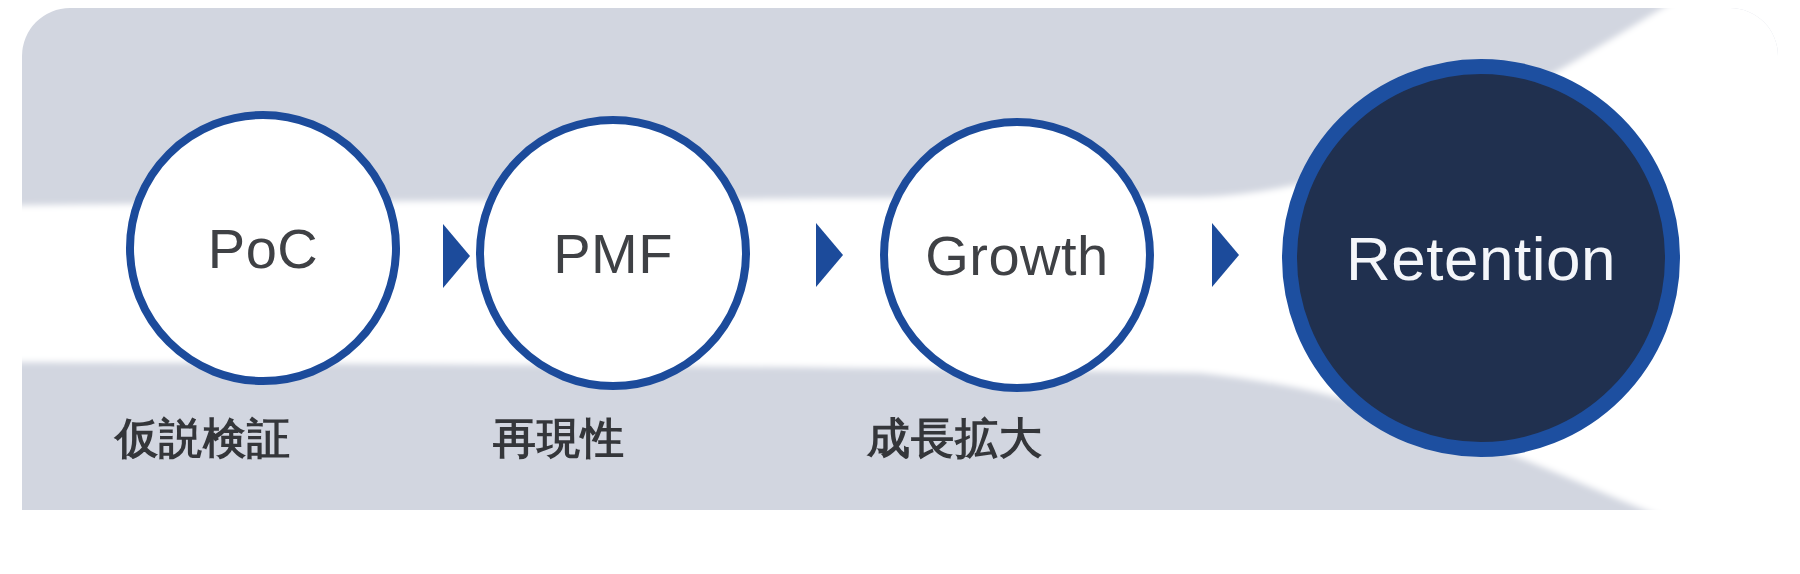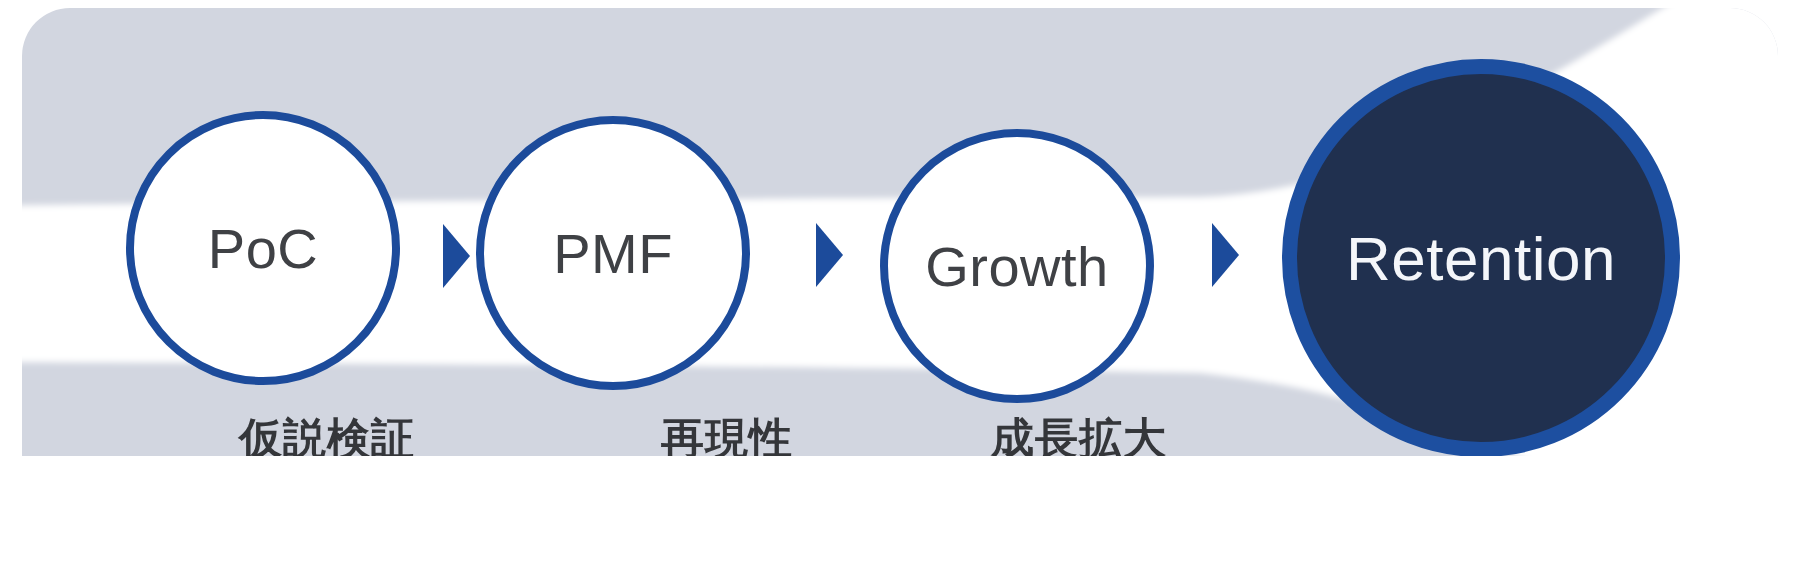--- a/index.html
+++ b/index.html
@@ -3,21 +3,21 @@
 <meta charset="utf-8">
 <style>
   html, body {
     margin: 0;
     padding: 0;
     background: #ffffff;
   }
   .canvas {
     position: relative;
     width: 1800px;
-    height: 456px;
+    height: 510px;
     background: #ffffff;
     overflow: hidden;
     font-family: "Liberation Sans", "DejaVu Sans", sans-serif;
   }
   svg.bg {
     position: absolute;
     left: 0;
     top: 0;
   }
   .stage-circle {
@@ -52,30 +52,30 @@
   .arrow {
     position: absolute;
     width: 27px;
     height: 64px;
     background: var(--accent-blue, #1c4b9b);
     clip-path: polygon(0 0, 100% 50%, 0 100%);
   }
   .sublabel {
     position: absolute;
     width: 300px;
-    text-align: right;
+    text-align: left;
     font-size: 43px;
     line-height: 48px;
     font-weight: 700;
     letter-spacing: 1px;
     color: var(--label-text, #34363a);
   }
   #poc-circle      { left: 126px;  top: 111px; }
   #pmf-circle      { left: 476px;  top: 116px; }
-  #growth-circle   { left: 880px;  top: 129px; }
+  #growth-circle   { left: 880px;  top: 118px; }
   #retention-circle{ left: 1282px; top: 59px;  }
   #arrow-1 { left: 443px;  top: 224px; }
   #arrow-2 { left: 816px;  top: 223px; }
   #arrow-3 { left: 1212px; top: 223px; }
   #sublabel-1 { left: 115px;  top: 414px; }
   #sublabel-2 { left: 493px;  top: 414px; }
   #sublabel-3 { left: 867px;  top: 414px; }
   #sublabel-4 { left: 1333px; top: 470px; }
 </style>
 </head>

